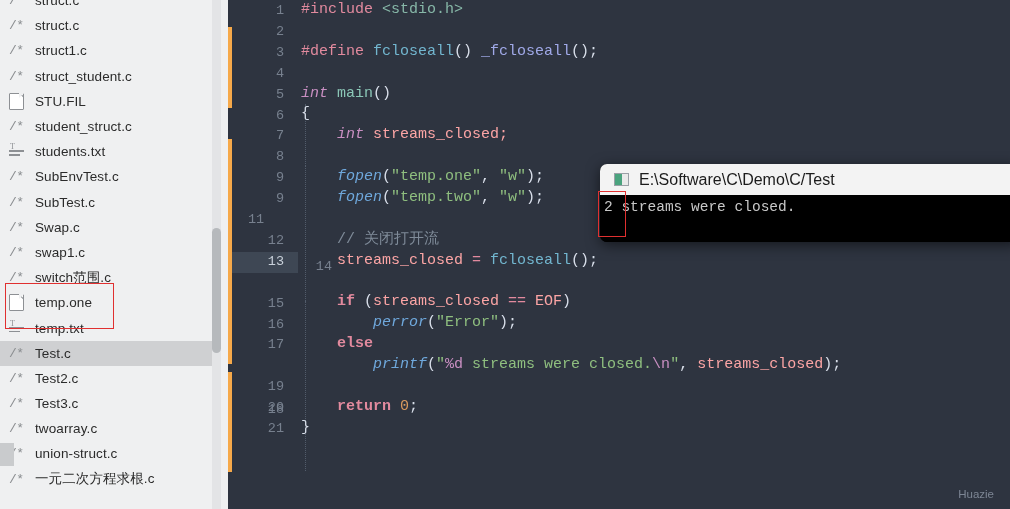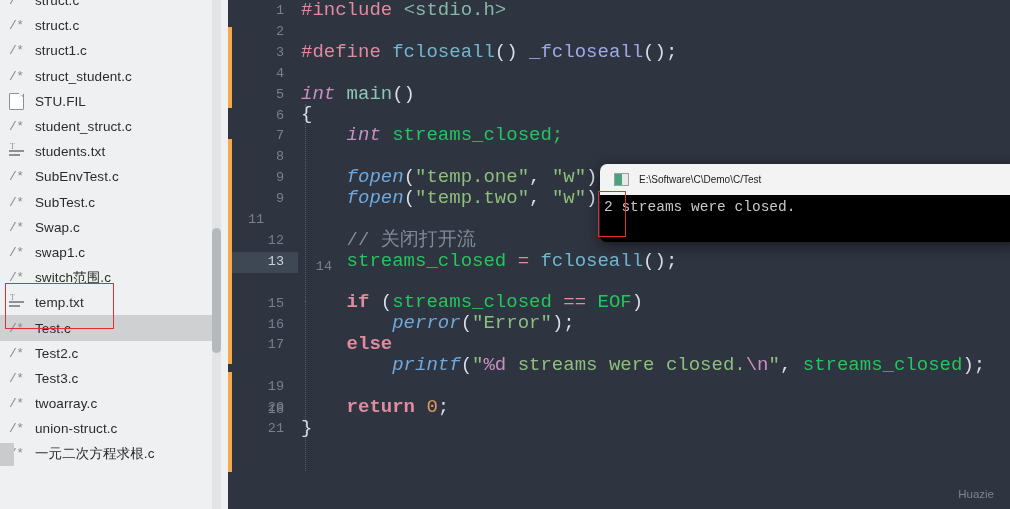--- a/index.html
+++ b/index.html
@@ -176,36 +176,36 @@
   .guide {
     position: absolute;
     left: 77px;
     width: 0;
     border-left: 1px dotted #525c6b;
   }
   #code {
     position: absolute;
     left: 73px; top: 0;
     font-family: "Liberation Mono", monospace;
-    font-size: 19px;
+    font-size: 15px;
     line-height: 20.9px;
     white-space: pre;
     color: #d8dee9;
   }
   #code div { height: 20.9px; }
 
   
   .t-pre   { color: #e28a9e; }        
   .t-hdr   { color: #87b8a8; }        
   .t-fn    { color: #72b6cf; }        
   .t-fn2   { color: #a0a9e8; }        
   .t-kw    { color: #c98fc2; font-style: italic; }  
   .t-kw2   { color: #e28a9e; font-weight: bold; }        
   .t-main  { color: #8bc7b7; }        
-  .t-plain { color: #22c55e; }
+  .t-plain { color: #fca5a5; }
   .t-ital  { color: #6fa8dc; font-style: italic; }  
   .t-str   { color: #8fbf7f; }
   .t-cmt   { color: #7f8b99; }
   .t-num   { color: #d99a5e; }
   .t-op    { color: #e28a9e; }
   .t-esc   { color: #c98fc2; }
   .t-fmt   { color: #c98fc2; }
   .t-paren { color: #d8dee9; }
 
   
@@ -237,21 +237,21 @@
   }
   #console-ico {
     width: 15px; height: 13px;
     background: linear-gradient(90deg,#4aa37e 0 55%, #e9e9e9 55% 100%);
     border: 1px solid #9aa0a6;
     box-sizing: border-box;
     margin-right: 10px;
     flex: 0 0 auto;
   }
   #console-title-text {
-    font-size: 10px;
+    font-size: 16px;
     color: #1b1b1b;
     font-family: "Liberation Sans", sans-serif;
     white-space: nowrap;
   }
   #console-body {
     background: #000;
     height: 47px;
     padding: 3px 0 0 4px;
     box-sizing: border-box;
   }
@@ -346,20 +346,26 @@
           <span class="file-icon">
             <span class="ic-c">/*</span>
           </span>
           <span class="file-label">swap1.c</span>
         </div>
         <div class="file-row">
           <span class="file-icon">
             <span class="ic-c">/*</span>
           </span>
           <span class="file-label">switch范围.c</span>
+        </div>
+        <div class="file-row">
+          <span class="file-icon">
+            <span class="ic-doc"></span>
+          </span>
+          <span class="file-label">temp.one</span>
         </div>
         <div class="file-row">
           <span class="file-icon">
             <span class="ic-txt">
               <u>T</u>
               <i></i>
               <i></i>
               <i></i>
             </span>
           </span>

